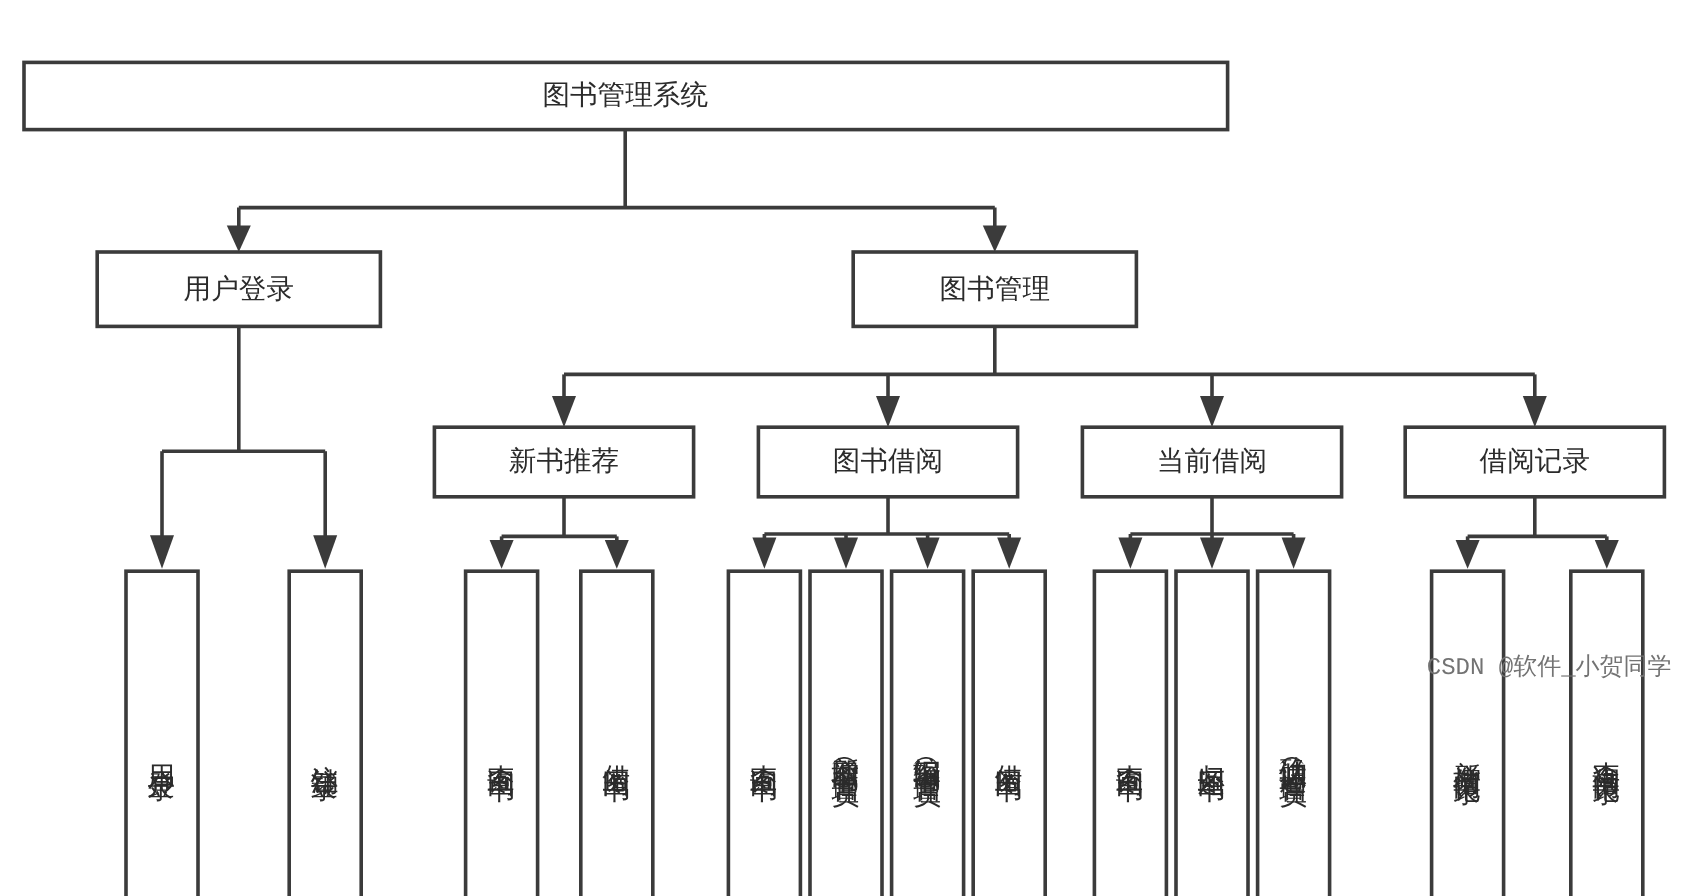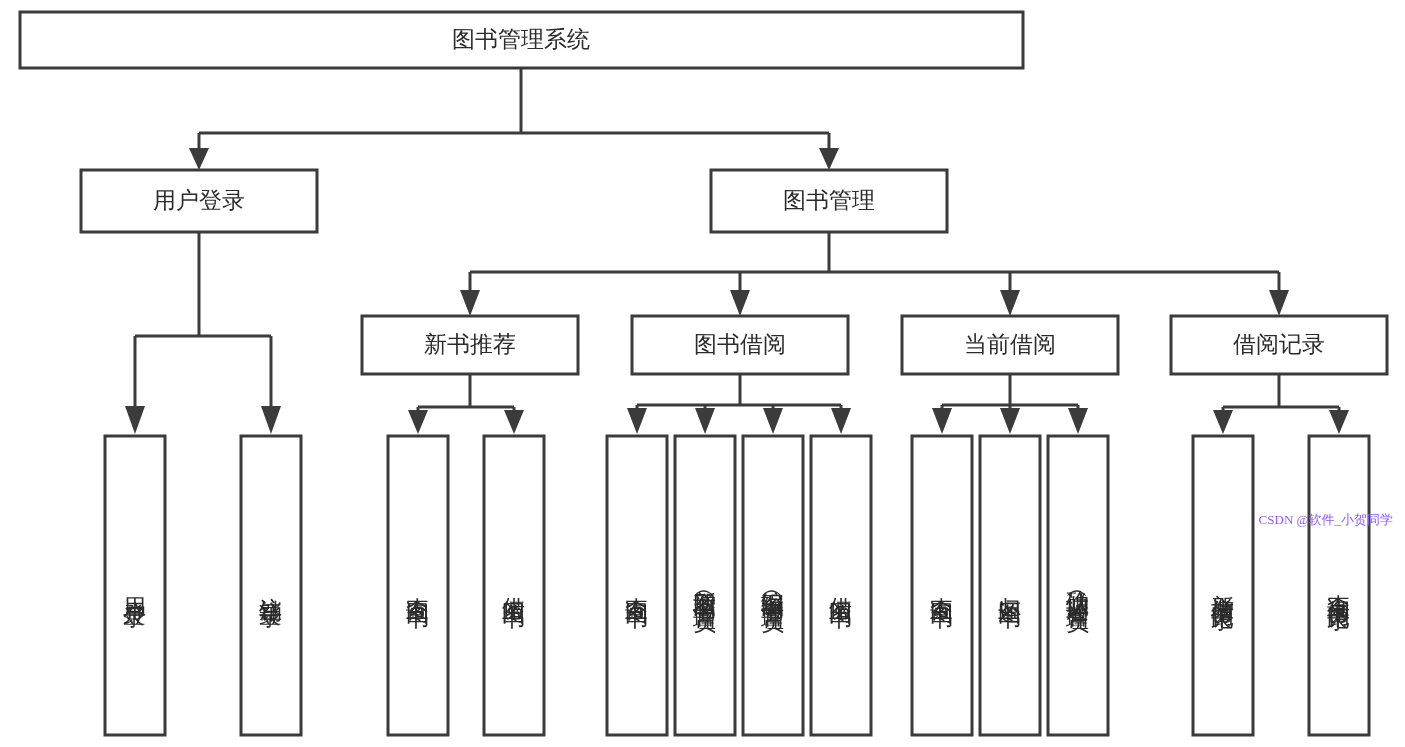--- a/index.html
+++ b/index.html
@@ -11,20 +11,21 @@
     width: 1405px;
     height: 747px;
     font-family: "Liberation Sans", "DejaVu Sans", sans-serif;
     overflow: hidden;
     position: relative;
   }
   #diagram-root {
     position: relative;
     width: 1405px;
     height: 533px;
+    margin-top: 40px;
   }
   svg.flow {
     position: absolute;
     top: 0;
     left: 0;
     width: 1405px;
     height: 747px;
   }
   .node-box {
     fill: #ffffff;
@@ -54,23 +55,23 @@
     fill: #2b2b2b;
     writing-mode: vertical-rl;
     text-orientation: upright;
     text-anchor: middle;
     letter-spacing: 3px;
   }
   .watermark {
     position: absolute;
     right: 12px;
     bottom: 4px;
-    font-family: Liberation Serif, serif;
-    font-size: 13px;
-    color: #8b5cf6;
+    font-family: Liberation Mono, monospace;
+    font-size: 20px;
+    color: #737373;
     white-space: nowrap;
     user-select: none;
     pointer-events: none;
   }
 </style>
 </head>
 <body>
 
 <div id="diagram-root">
   <svg class="flow" viewBox="0 0 1405 747" xmlns="http://www.w3.org/2000/svg">

